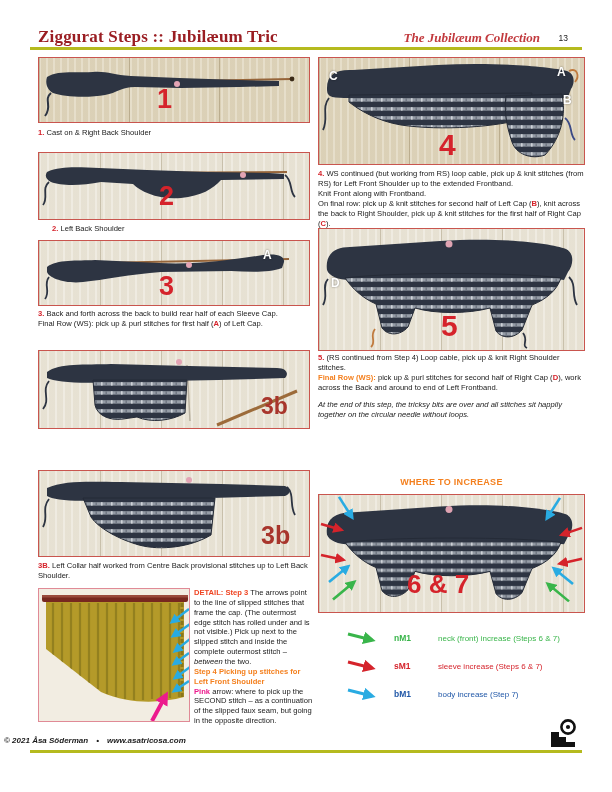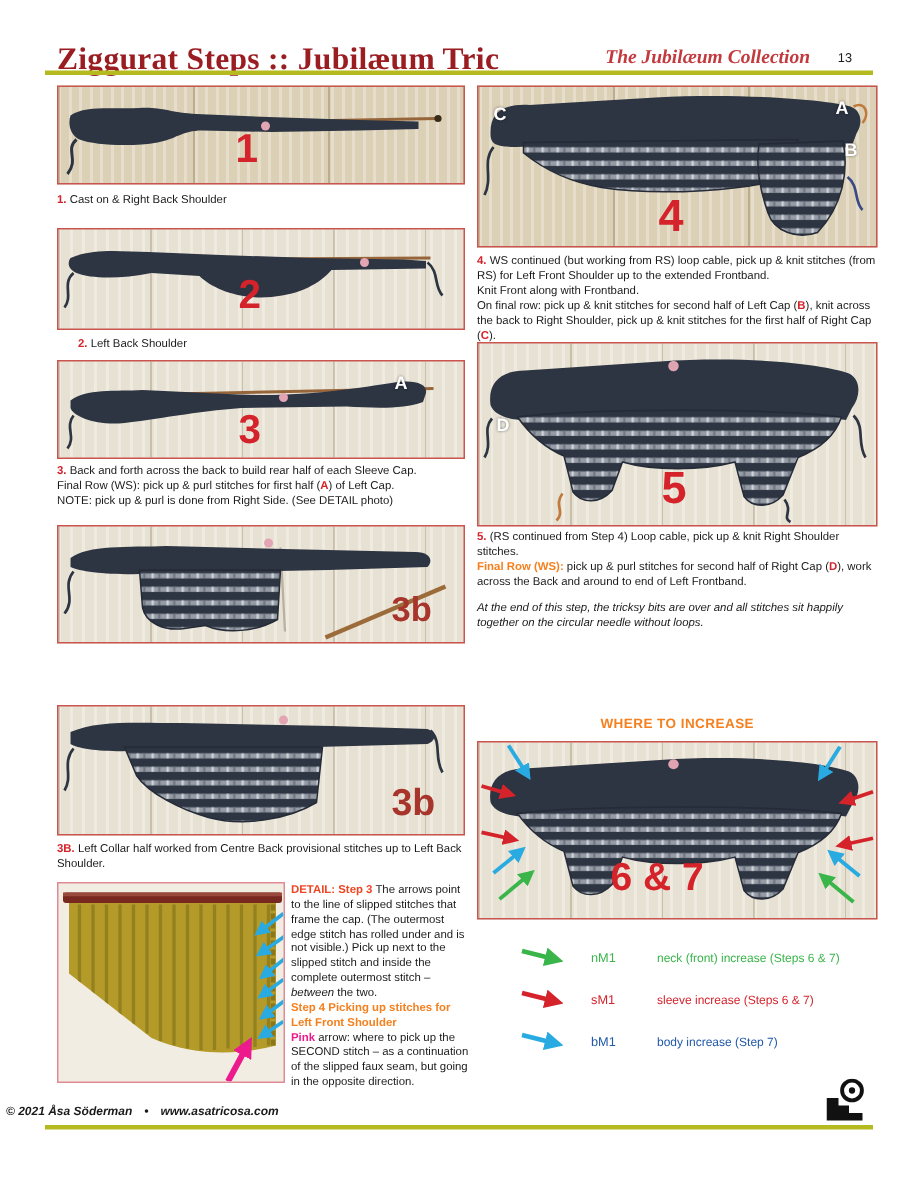--- a/index.html
+++ b/index.html
@@ -2,21 +2,21 @@
 <html><head>
 <meta charset="utf-8">
 <style>
   * { margin:0; padding:0; box-sizing:border-box; }
   html,body { background:#ffffff; }
   body { font-family:"Liberation Sans", sans-serif; }
   .page { position:relative; width:612px; height:792px; background:#fff; overflow:hidden; }
 
   
   .hdr-title { position:absolute; left:38px; top:27px; font-family:"Liberation Serif",serif;
-    font-weight:bold; font-size:21px; color:#9a1d22; letter-spacing:.2px; }
+    font-weight:bold; font-size:17px; color:#9a1d22; letter-spacing:.2px; }
   .hdr-coll { position:absolute; right:72px; top:30px; font-family:"Liberation Serif",serif;
     font-style:italic; font-weight:bold; font-size:13px; color:#c23a3e; }
   .hdr-page { position:absolute; right:44px; top:33px; font-size:8.5px; font-weight:normal; color:#1a1a1a; }
   .rule { position:absolute; left:30px; width:552px; height:3px; background:#b5ba1e; }
 
   
   .photo { position:absolute; border:1px solid #c9554e; overflow:hidden; }
   .photo svg { position:absolute; left:0; top:0; }
   .wood-a { background:
       repeating-linear-gradient(90deg, rgba(120,100,60,.33) 0 1px, rgba(0,0,0,0) 1px 90px),
@@ -41,21 +41,21 @@
   .orangered { color:#ef4523; font-weight:bold; }
   .magenta { color:#ec1a8d; font-weight:bold; }
   .it { font-style:italic; }
   .note { display:block; margin-top:7px; font-style:italic; }
 
   .wti-title { position:absolute; left:318px; top:477px; width:267px; text-align:center;
     font-size:9px; font-weight:bold; color:#f4801f; letter-spacing:.3px; }
 
   
   .lg-row { position:absolute; left:346px; display:flex; align-items:center; }
-  .lg-abbr { font-weight:normal; font-size:8.5px; width:44px; margin-left:12px; }
+  .lg-abbr { font-weight:bold; font-size:8.5px; width:44px; margin-left:12px; }
   .lg-desc { font-size:8px; }
   .lg-green .lg-abbr, .lg-green .lg-desc { color:#39b54a; }
   .lg-red .lg-abbr, .lg-red .lg-desc { color:#d5232b; }
   .lg-blue .lg-abbr { color:#2158a8; } .lg-blue .lg-desc { color:#2158a8; }
 
   
   .detail { position:absolute; left:194px; top:588px; width:120px; font-size:7.6px;
     line-height:1.3; color:#1a1a1a; }
 
   
@@ -131,21 +131,20 @@
       <path d="M8,26 C18,18 38,20 56,19 L120,22 C160,24 198,18 224,14 C238,12 246,15 245,21 L243,27 C230,32 210,31 192,30 L122,31 C92,33 64,39 44,41 C26,43 10,37 8,31 Z" fill="#2d3442"></path>
       <path d="M10,36 C4,44 12,50 6,58" stroke="#2d3442" stroke-width="1.8" fill="none"></path>
       <circle cx="150" cy="24" r="3" fill="#e3a4b4"></circle>
     </svg>
     <span class="letter" style="left:224px; top:8px;">A</span>
     <span class="num" style="left:120px; top:32px; font-size:27px;">3</span>
   </div>
   <p class="cap" style="left:38px; top:309px;">
     <span class="red">3.</span><span> Back and forth across the back to build rear half of each Sleeve Cap.</span><br>
     <span>Final Row (WS): pick up &amp; purl stitches for first half (</span><span class="red">A</span><span>) of Left Cap.</span><br>
-    <span>NOTE: pick up &amp; purl is done from Right Side. (See DETAIL photo)</span>
   </p>
 
   <div class="photo wood-b" style="left:38px; top:350px; width:272px; height:79px;">
     <svg width="270" height="77" viewBox="0 0 270 77">
       <line x1="148" y1="14" x2="151" y2="70" stroke="#b8b0a0" stroke-width="1.5"></line>
       <path d="M8,21 C20,12 46,14 72,13 L150,15 L238,17 C248,17 250,23 246,27 L180,29 L72,31 C42,33 16,31 8,27 Z" fill="#2d3442"></path>
       <path d="M54,29 L148,29 L146,62 C132,70 112,72 98,66 L84,68 C70,70 58,64 56,54 Z" fill="url(#knitrows)" stroke="#252b37" stroke-width="1"></path>
       <line x1="178" y1="74" x2="258" y2="40" stroke="#9c6b3a" stroke-width="3"></line>
       <path d="M10,30 C2,40 12,48 4,58" stroke="#2d3442" stroke-width="1.8" fill="none"></path>
       <circle cx="140" cy="11" r="3" fill="#e3a4b4"></circle>

